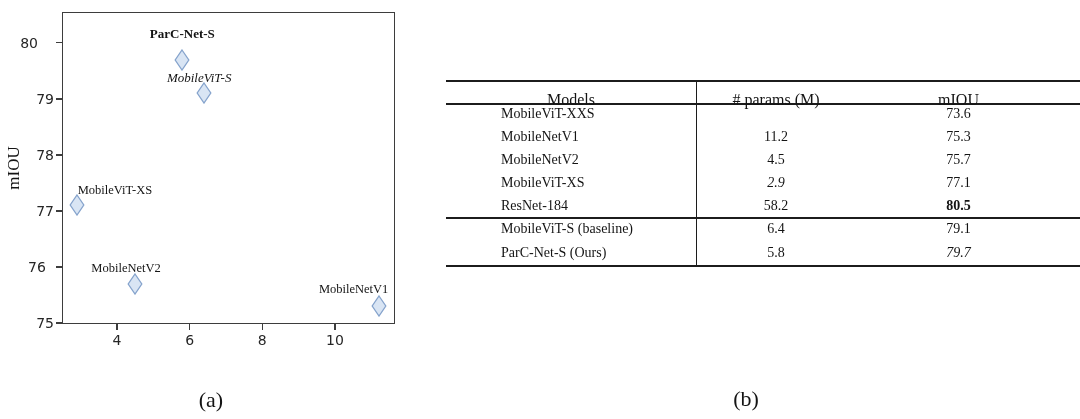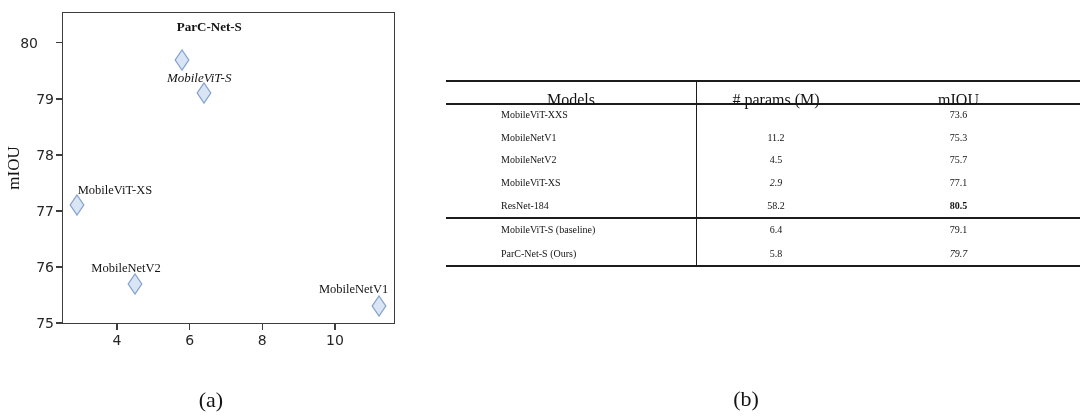--- a/index.html
+++ b/index.html
@@ -23,62 +23,62 @@
           text-align:center;font-size:17px;color:#141414;transform:rotate(-90deg);}
   .xlabel{position:absolute;left:120px;top:352px;width:200px;height:22px;line-height:22px;
           text-align:center;font-size:17px;color:#141414;}
   .caption{position:absolute;width:120px;height:28px;line-height:28px;text-align:center;
            font-size:22px;color:#141414;}
   .caption-a{left:151px;top:386px;}
   .caption-b{left:686px;top:385px;}
   
   .rule{position:absolute;background:#1c1c1c;height:1.5px;width:634px;left:446px;}
   .vline{position:absolute;background:#1c1c1c;width:1.2px;left:696px;top:80px;height:185px;}
-  .t-row{position:absolute;left:446px;width:634px;font-size:10px;color:#141414;}
+  .t-row{position:absolute;left:446px;width:634px;font-size:14px;color:#141414;}
   .t-cell{position:absolute;top:0;height:100%;display:flex;align-items:center;box-sizing:border-box;}
   .c1{left:0;width:250px;padding-left:55px;justify-content:flex-start;}
   .c2{left:250px;width:160px;justify-content:center;}
   .c3{left:410px;width:205px;justify-content:center;}
   .t-head .c1{justify-content:center;padding-left:0;}
   .t-head{font-size:16px;}
   .bold{font-weight:bold;}
   .italic{font-style:italic;}
 </style>
 </head>
 <body>
 
 <div class="canvas">
 
   <div id="panel-a" style="position:absolute;left:0;top:0;width:430px;height:419px;">
     <div class="plot-box"></div>
     <div id="chart-layer" style="position:absolute;left:0;top:0;">
         <div class="ytick-mark" style="left: 56px; top: 322.18px;"></div>
         <div class="ytick-label" style="left: 20px; top: 313.88px;">75</div>
         <div class="ytick-mark" style="left: 56px; top: 266.165px;"></div>
-        <div class="ytick-label" style="left: 20px; top: 257.865px;">76</div>
+        <div class="ytick-label" style="left: 20px; top: 257.865px; text-align: center;">76</div>
         <div class="ytick-mark" style="left: 56px; top: 210.151px;"></div>
         <div class="ytick-label" style="left: 20px; top: 201.851px;">77</div>
         <div class="ytick-mark" style="left: 56px; top: 154.137px;"></div>
         <div class="ytick-label" style="left: 20px; top: 145.837px;">78</div>
         <div class="ytick-mark" style="left: 56px; top: 98.1223px;"></div>
         <div class="ytick-label" style="left: 20px; top: 89.8223px;">79</div>
         <div class="ytick-mark" style="left: 56px; top: 42.1079px;"></div>
         <div class="ytick-label" style="left: 4px; top: 33.8079px;">80</div>
         <div class="xtick-mark" style="left: 116.194px; top: 324px;"></div>
         <div class="xtick-label" style="left: 96.8941px; top: 331px;">4</div>
         <div class="xtick-mark" style="left: 188.902px; top: 324px;"></div>
         <div class="xtick-label" style="left: 169.602px; top: 331px;">6</div>
         <div class="xtick-mark" style="left: 261.609px; top: 324px;"></div>
         <div class="xtick-label" style="left: 242.309px; top: 331px;">8</div>
         <div class="xtick-mark" style="left: 334.316px; top: 324px;"></div>
         <div class="xtick-label" style="left: 315.016px; top: 331px;">10</div>
         <div class="pt" style="left: 174.331px; top: 48.6122px;"><svg width="16" height="22">
             <polygon points="8,1 14.8,11 8,21 1.2,11" fill="#d9e5f4" stroke="#85a3cc" stroke-width="1.3"></polygon>
           </svg></div>
-        <div class="pt-label bold" style="left: 182.331px; top: 27px; margin-left: 27px;">ParC-Net-S</div>
+        <div class="pt-label bold" style="left: 182.331px; top: 34px;">ParC-Net-S</div>
         <div class="pt" style="left: 196.143px; top: 82.2208px;"><svg width="16" height="22">
             <polygon points="8,1 14.8,11 8,21 1.2,11" fill="#d9e5f4" stroke="#85a3cc" stroke-width="1.3"></polygon>
           </svg></div>
         <div class="pt-label italic" style="left: 199.143px; top: 78.2208px;">MobileViT-S</div>
         <div class="pt" style="left: 68.905px; top: 194.25px;"><svg width="16" height="22">
             <polygon points="8,1 14.8,11 8,21 1.2,11" fill="#d9e5f4" stroke="#85a3cc" stroke-width="1.3"></polygon>
           </svg></div>
         <div class="pt-label" style="left: 114.905px; top: 190.25px;">MobileViT-XS</div>
         <div class="pt" style="left: 127.071px; top: 272.67px;"><svg width="16" height="22">
             <polygon points="8,1 14.8,11 8,21 1.2,11" fill="#d9e5f4" stroke="#85a3cc" stroke-width="1.3"></polygon>

